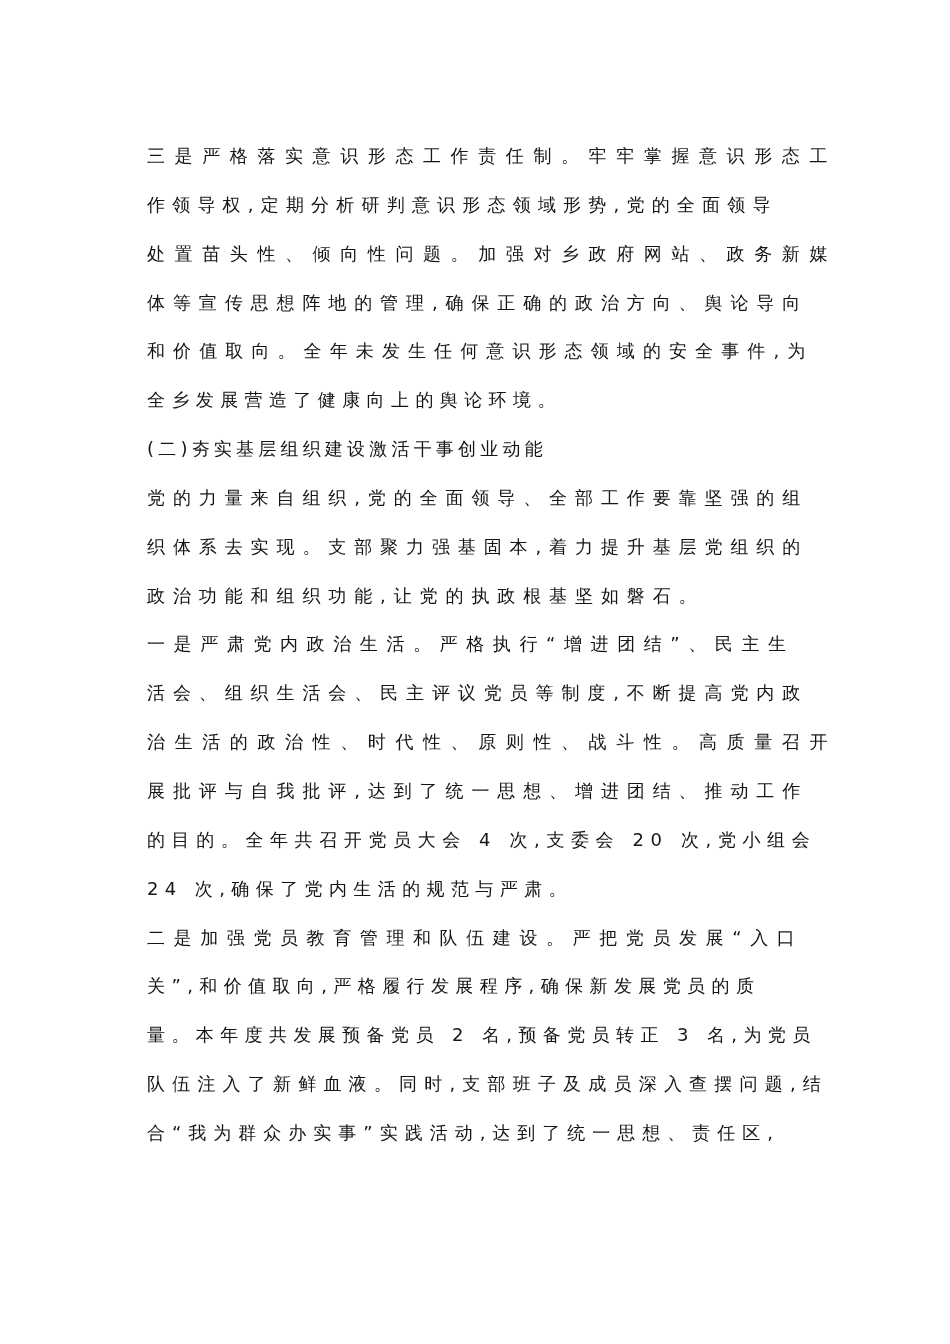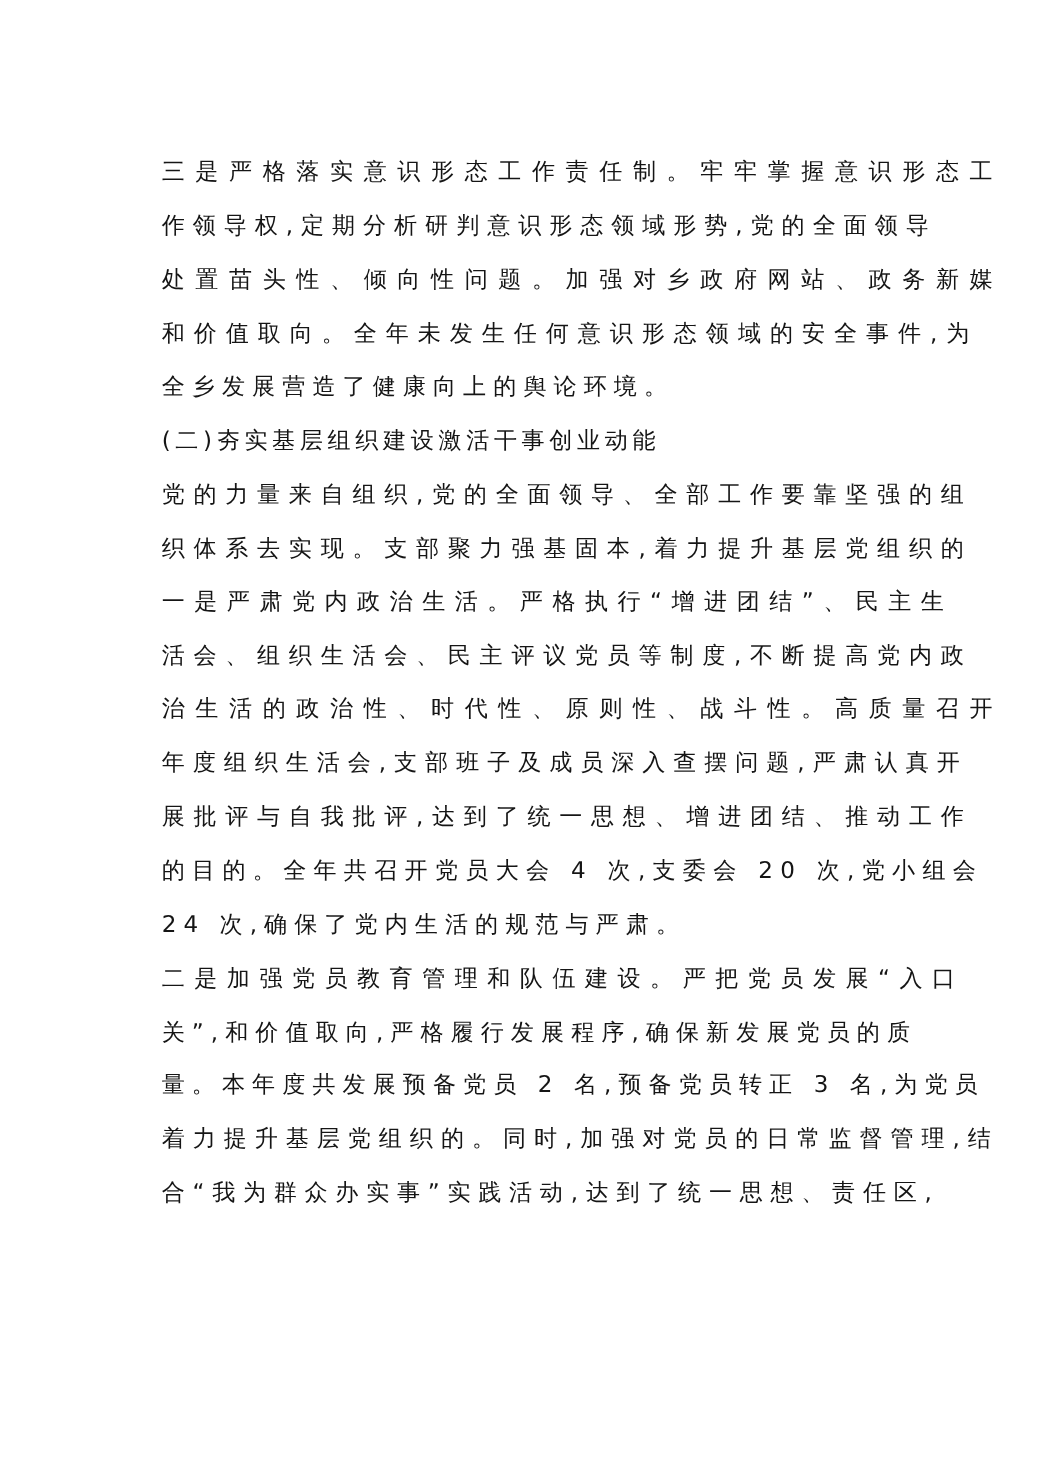--- a/index.html
+++ b/index.html
@@ -25,64 +25,65 @@
     }
     .body-text {
       position: absolute;
       left: 147px;
       top: 134px;
       width: 670px;
     }
     .line {
       height: 48.85px;
       line-height: 44px;
-      font-size: 21px;
+      font-size: 18px;
       white-space: nowrap;
       letter-spacing: 9.6px;
       color: #151515;
     }
     .line.heading {
       letter-spacing: 4.2px;
     }
   </style>
 </head>
 <body>
 
 <div class="page">
   <div class="body-text">
 
     <div>
       <div class="line">三是严格落实意识形态工作责任制。牢牢掌握意识形态工</div>
       <div class="line" style="letter-spacing:7.2px">作领导权,定期分析研判意识形态领域形势,党的全面领导</div>
       <div class="line">处置苗头性、倾向性问题。加强对乡政府网站、政务新媒</div>
+      <div class="line" style="letter-spacing:7.9px">体等宣传思想阵地的管理,确保正确的政治方向、舆论导向</div>
       <div class="line" style="letter-spacing:8.1px">和价值取向。全年未发生任何意识形态领域的安全事件,为</div>
       <div class="line" style="letter-spacing:6.4px">全乡发展营造了健康向上的舆论环境。</div>
     </div>
 
     <div>
       <div class="line heading">(二)夯实基层组织建设激活干事创业动能</div>
     </div>
 
     <div>
       <div class="line" style="letter-spacing:7.9px">党的力量来自组织,党的全面领导、全部工作要靠坚强的组</div>
       <div class="line" style="letter-spacing:7.9px">织体系去实现。支部聚力强基固本,着力提升基层党组织的</div>
+      <div class="line" style="letter-spacing:7.9px">政治功能和组织功能,让党的执政根基坚如磐石。</div>
     </div>
 
     <div>
       <div class="line" style="letter-spacing:8.6px">一是严肃党内政治生活。严格执行“增进团结”、民主生</div>
       <div class="line" style="letter-spacing:7.9px">活会、组织生活会、民主评议党员等制度,不断提高党内政</div>
       <div class="line" style="letter-spacing:9.6px">治生活的政治性、时代性、原则性、战斗性。高质量召开</div>
-      <div class="line" style="letter-spacing:7.2px">年度组织生活会,支部班子及成员深入查摆问题,严肃认真开</div>
       <div class="line" style="letter-spacing:7.9px">展批评与自我批评,达到了统一思想、增进团结、推动工作</div>
       <div class="line" style="letter-spacing:6.6px">的目的。全年共召开党员大会 4 次,支委会 20 次,党小组会</div>
       <div class="line" style="letter-spacing:6.4px">24 次,确保了党内生活的规范与严肃。</div>
     </div>
 
     <div>
       <div class="line" style="letter-spacing:8.6px">二是加强党员教育管理和队伍建设。严把党员发展“入口</div>
       <div class="line" style="letter-spacing:6.4px">关”,和价值取向,严格履行发展程序,确保新发展党员的质</div>
       <div class="line" style="letter-spacing:6.4px">量。本年度共发展预备党员 2 名,预备党员转正 3 名,为党员</div>
-      <div class="line" style="letter-spacing:7.2px">着力提升基层党组织的。同时,加强对党员的日常监督管理,结</div>
+      <div class="line" style="letter-spacing:7.2px">队伍注入了新鲜血液。同时,支部班子及成员深入查摆问题,结</div>
       <div class="line" style="letter-spacing:7.0px">合“我为群众办实事”实践活动,达到了统一思想、责任区,</div>
     </div>
 
   </div>
 </div>
 
 </body></html>

